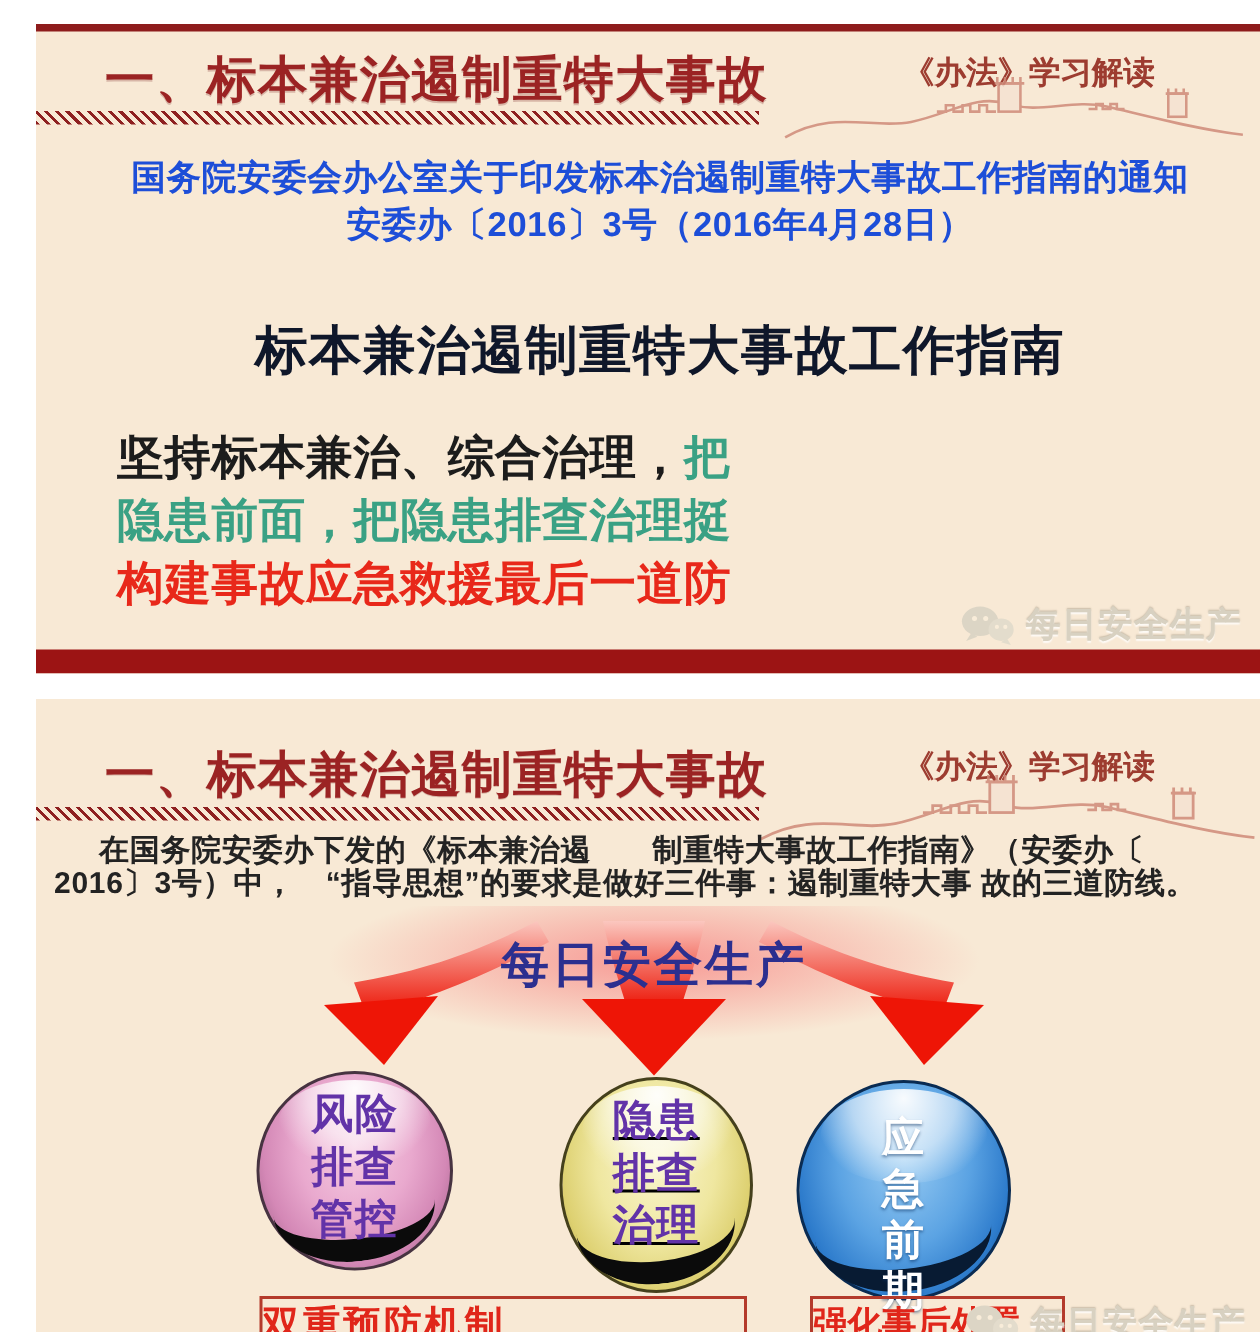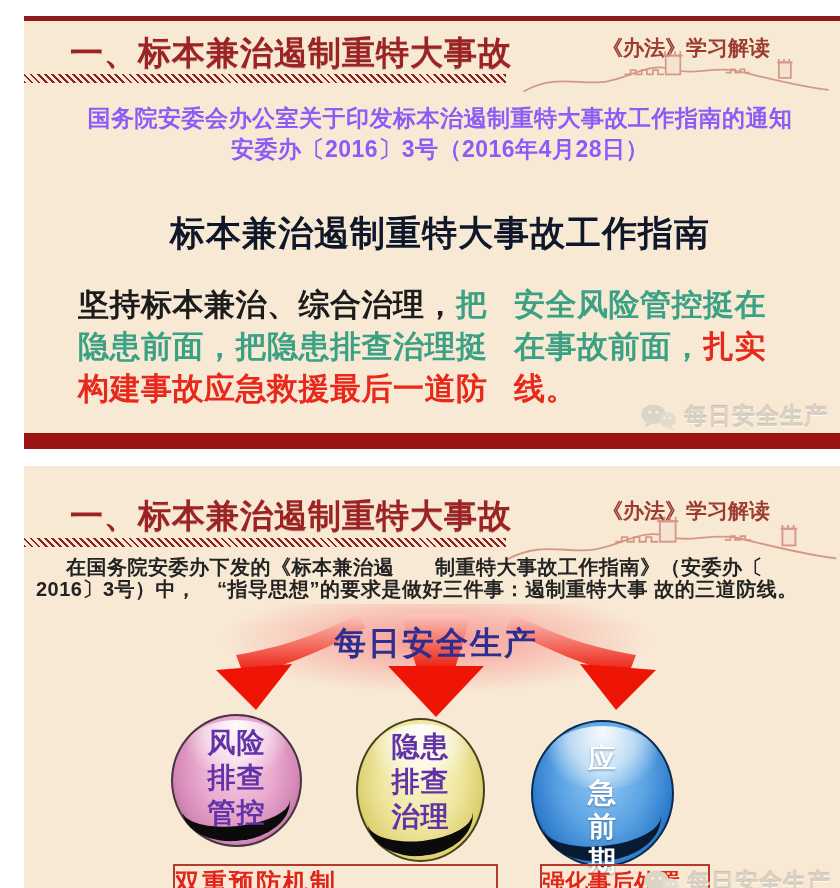--- a/index.html
+++ b/index.html
@@ -25,21 +25,21 @@
   }
   .hatch{
     position:absolute;left:0;width:482px;height:9px;
     background:repeating-linear-gradient(45deg,#8e2020 0 2px,rgba(142,32,32,0) 2px 5px);
   }
   .greatwall{position:absolute;opacity:.85;}
 
   
   .notice{
     position:absolute;left:30px;right:30px;top:82px;text-align:center;
-    color:#8b5cf6;font-size:23px;font-weight:bold;line-height:1.35;letter-spacing:.5px;
+    color:#1d4ed8;font-size:23px;font-weight:bold;line-height:1.35;letter-spacing:.5px;
   }
   .red-heading{
     position:absolute;left:0;right:0;top:189px;text-align:center;
     color:#0f172a;font-size:35px;font-weight:bold;letter-spacing:1px;
   }
   .body-cols{
     position:absolute;left:54px;right:20px;top:263px;display:flex;
     font-size:31px;font-weight:bold;line-height:1.36;letter-spacing:.5px;
   }
   .col-l{width:436px;}
@@ -153,25 +153,20 @@
       <div>安委办〔2016〕3号（2016年4月28日）</div>
     </div>
 
     <div class="red-heading">标本兼治遏制重特大事故工作指南</div>
 
     <div class="body-cols">
       <div class="col-l">
         <div><span class="tk-black">坚持标本兼治、综合治理，</span><span class="tk-green">把</span></div>
         <div class="tk-green">隐患前面，把隐患排查治理挺</div>
         <div class="tk-red">构建事故应急救援最后一道防</div>
-      </div>
-      <div class="col-r">
-        <div class="tk-green">安全风险管控挺在</div>
-        <div><span class="tk-green">在事故前面，</span><span class="tk-red">扎实</span></div>
-        <div class="tk-red">线。</div>
       </div>
     </div>
 
     <div class="watermark wm1">
       <svg width="38" height="28" viewBox="0 0 40 30">
         <ellipse cx="14" cy="12" rx="13" ry="10.5" fill="#dcd5c5"></ellipse>
         <path d="M8,20 l-4,6 l8,-3 z" fill="#dcd5c5"></path>
         <ellipse cx="29" cy="18" rx="9" ry="8" fill="#e3dccc"></ellipse>
         <path d="M33,24 l3,5 l-7,-2 z" fill="#e3dccc"></path>
         <circle cx="10" cy="10" r="1.8" fill="#f8ecd9"></circle>
@@ -236,21 +231,21 @@
   <div class="ball ball-pink" style="position:absolute;left:155px;top:698px;">
     <div class="gloss"></div>
     <div class="crescent"></div>
     <div class="ball-label">
       <div>风险</div>
       <div>排查</div>
       <div>管控</div>
     </div>
   </div>
 
-  <div class="ball ball-yellow" style="position:absolute;left:340px;top:702px;">
+  <div class="ball ball-yellow" style="position:absolute;left:357px;top:702px;text-decoration:underline;">
     <div class="gloss"></div>
     <div class="crescent"></div>
     <div class="ball-label">
       <div>隐患</div>
       <div>排查</div>
       <div>治理</div>
     </div>
   </div>
 
   <div class="ball ball-blue" style="position:absolute;left:515px;top:704px;">

